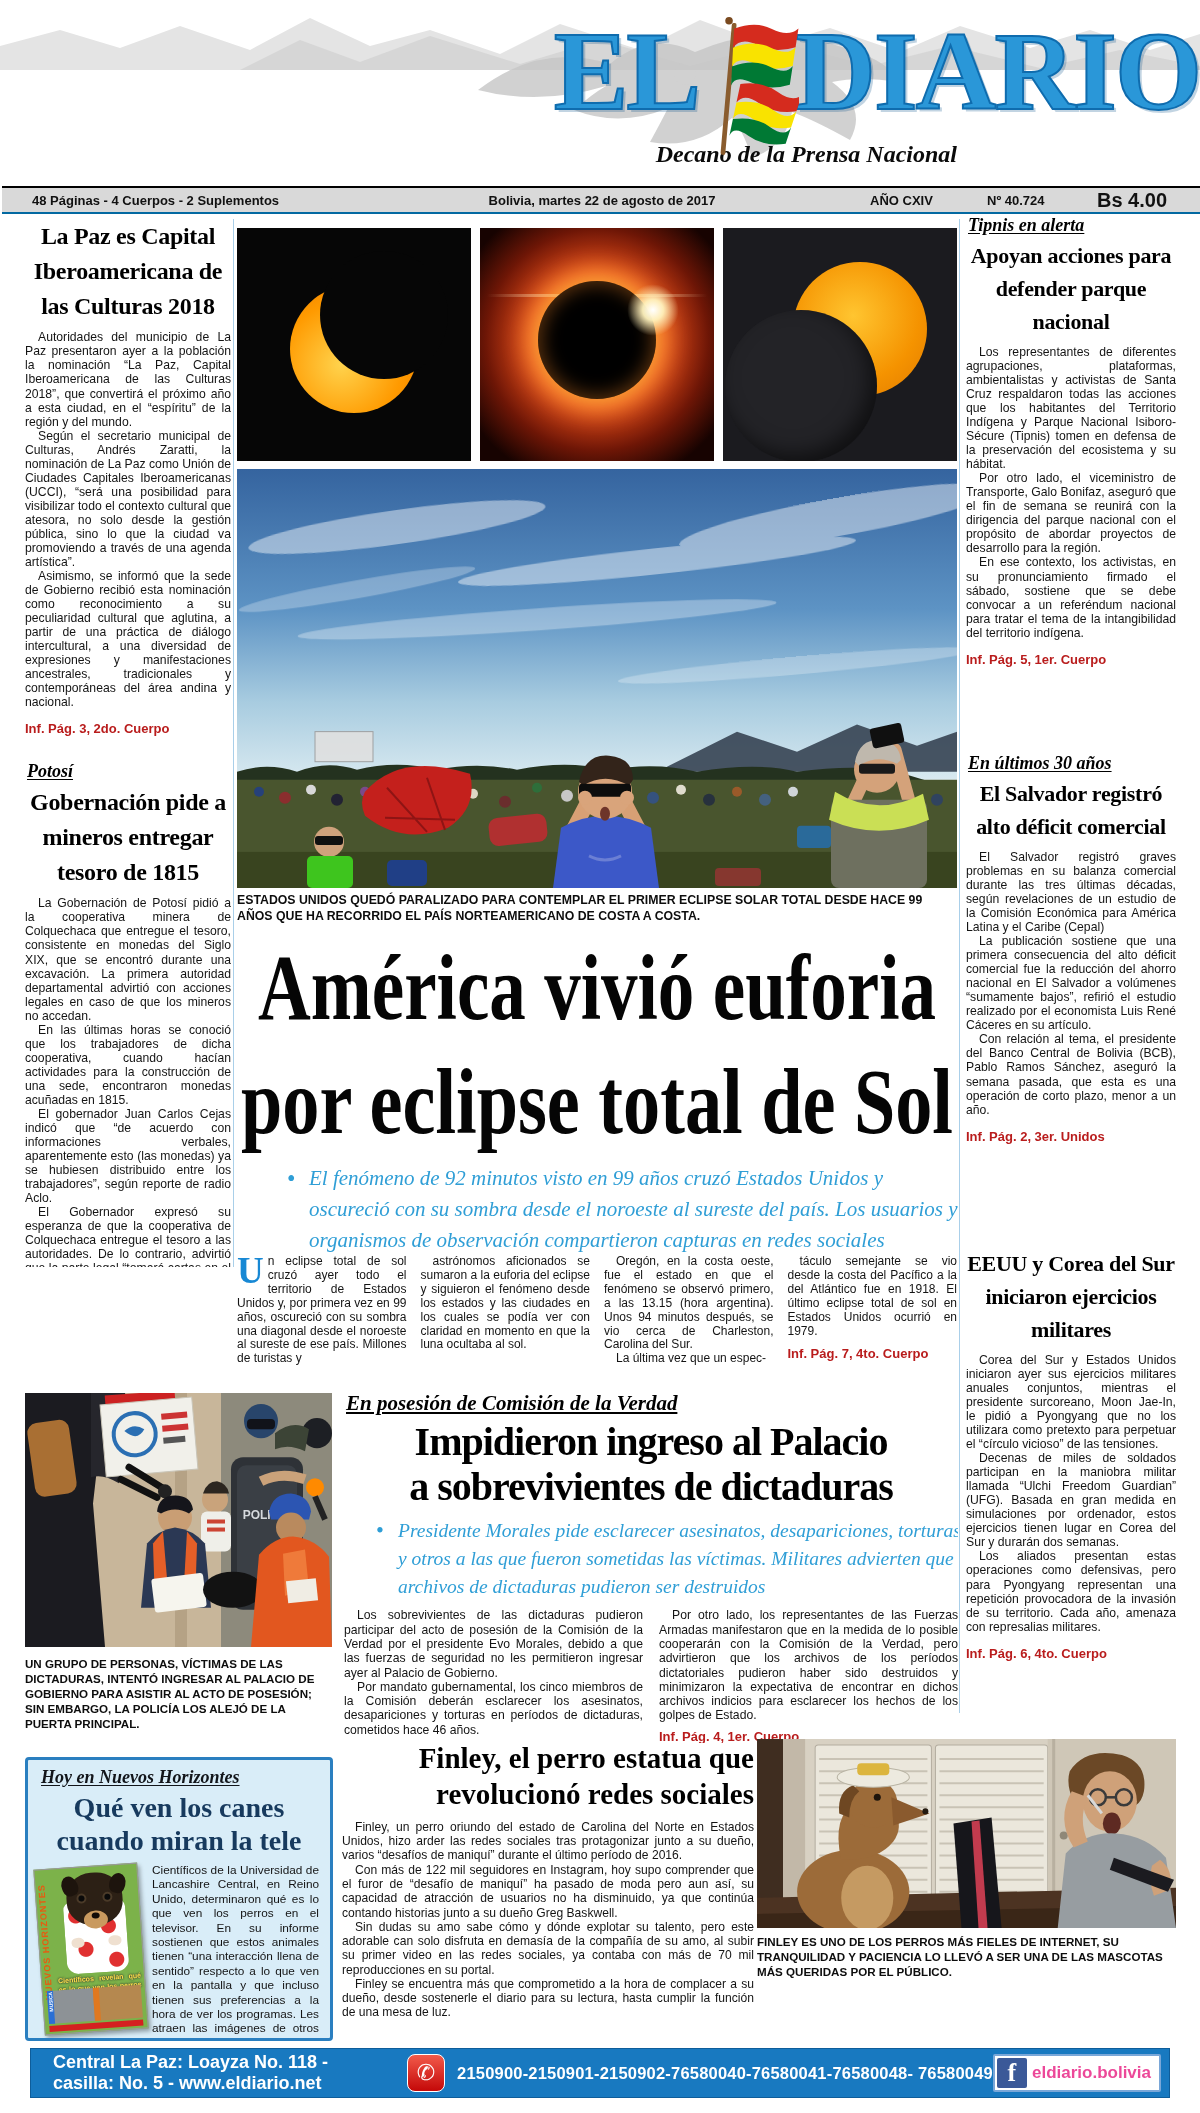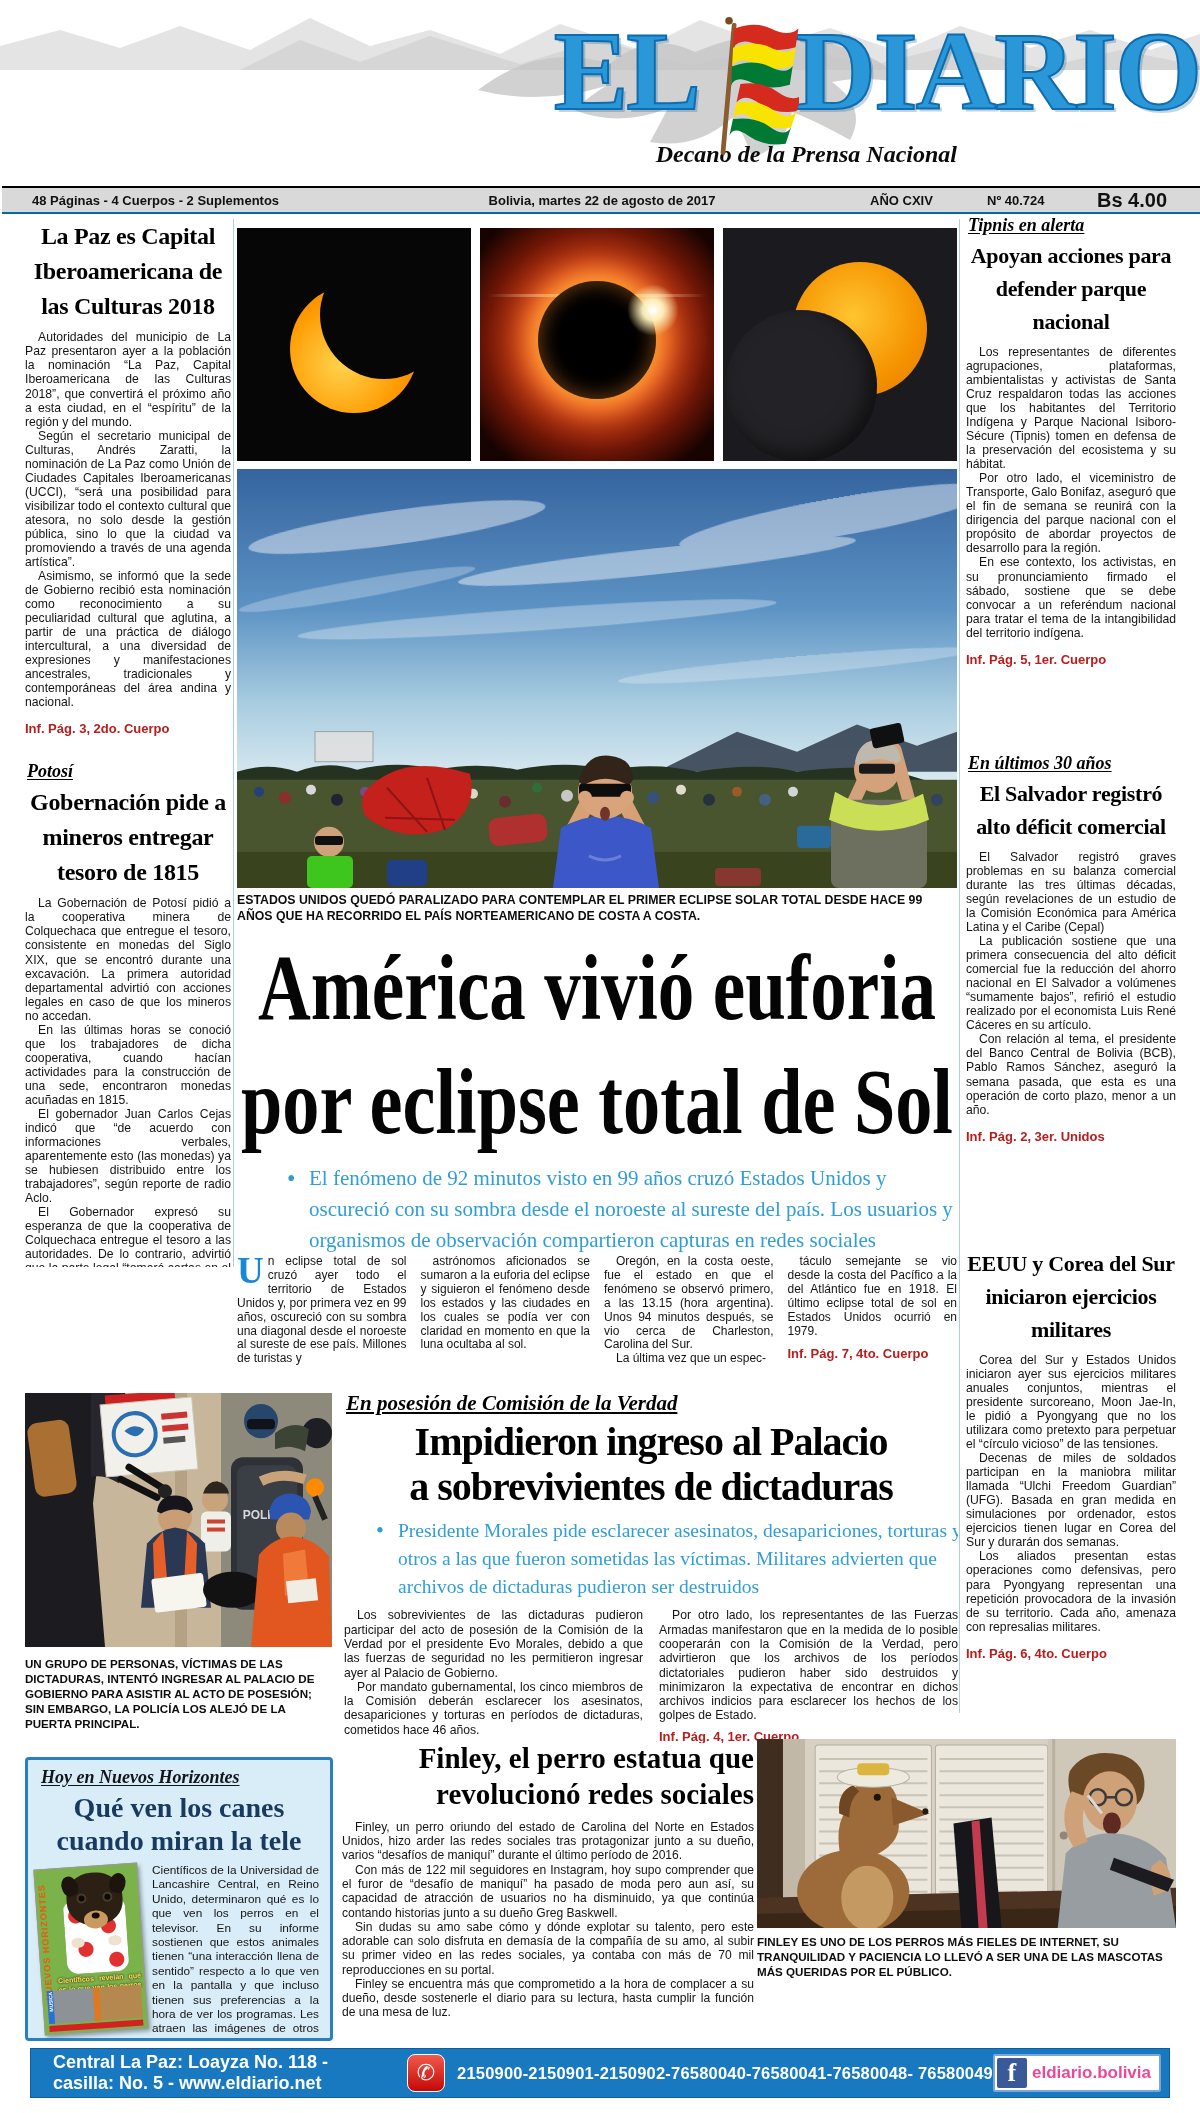--- a/index.html
+++ b/index.html
@@ -54,21 +54,21 @@
   .ph3 .sun{position:absolute;right:30px;top:34px;width:134px;height:134px;border-radius:50%;
             background:radial-gradient(circle at 45% 40%,#ffc530,#f59300 60%,#e07a00)}
   .ph3 .moon{position:absolute;right:80px;top:82px;width:152px;height:152px;border-radius:50%;background:#232327;
              box-shadow:inset -8px -8px 20px rgba(0,0,0,.55)}
   
   #crowd{position:absolute;left:237px;top:469px;width:720px;height:419px;overflow:hidden}
   
   #eclipse-caption{position:absolute;left:237px;top:893px;width:718px;font-weight:bold;font-size:12.3px;line-height:1.3;color:#0d0d0d}
   #eclipse-headline{position:absolute;left:237px;top:927px;width:720px;height:232px}
   .hl-xl{font-family:"Liberation Serif",serif;font-weight:bold;font-size:94px;fill:#050505}
-  .deck{position:relative;font-family:"Liberation Serif",serif;color:#2f9ed6;margin:0}
+  .deck{position:relative;font-family:"Liberation Serif",serif;font-style:italic;color:#2f9ed6;margin:0}
   .deck::before{content:"•";position:absolute;left:6px;top:-2px;font-size:1.15em;font-style:normal}
   #eclipse-deck{position:absolute;left:281px;top:1163px;width:652px;font-size:21px;line-height:1.47;padding-left:28px}
   #eclipse-body{position:absolute;left:237px;top:1255px;width:720px;height:140px;display:flex;gap:14px}
   #eclipse-body .col{flex:1;font-size:12px;line-height:1.16;text-align:justify}
   #eclipse-body .col p{margin:0;text-indent:12px}
   #eclipse-body .col p.nodent{text-indent:0}
   .dropcap{float:left;font-family:"Liberation Serif",serif;font-weight:bold;font-size:37px;line-height:29px;
            color:#1788d4;margin:1px 4px 0 0}
   #eclipse-body .ref{margin-top:8px}
   

